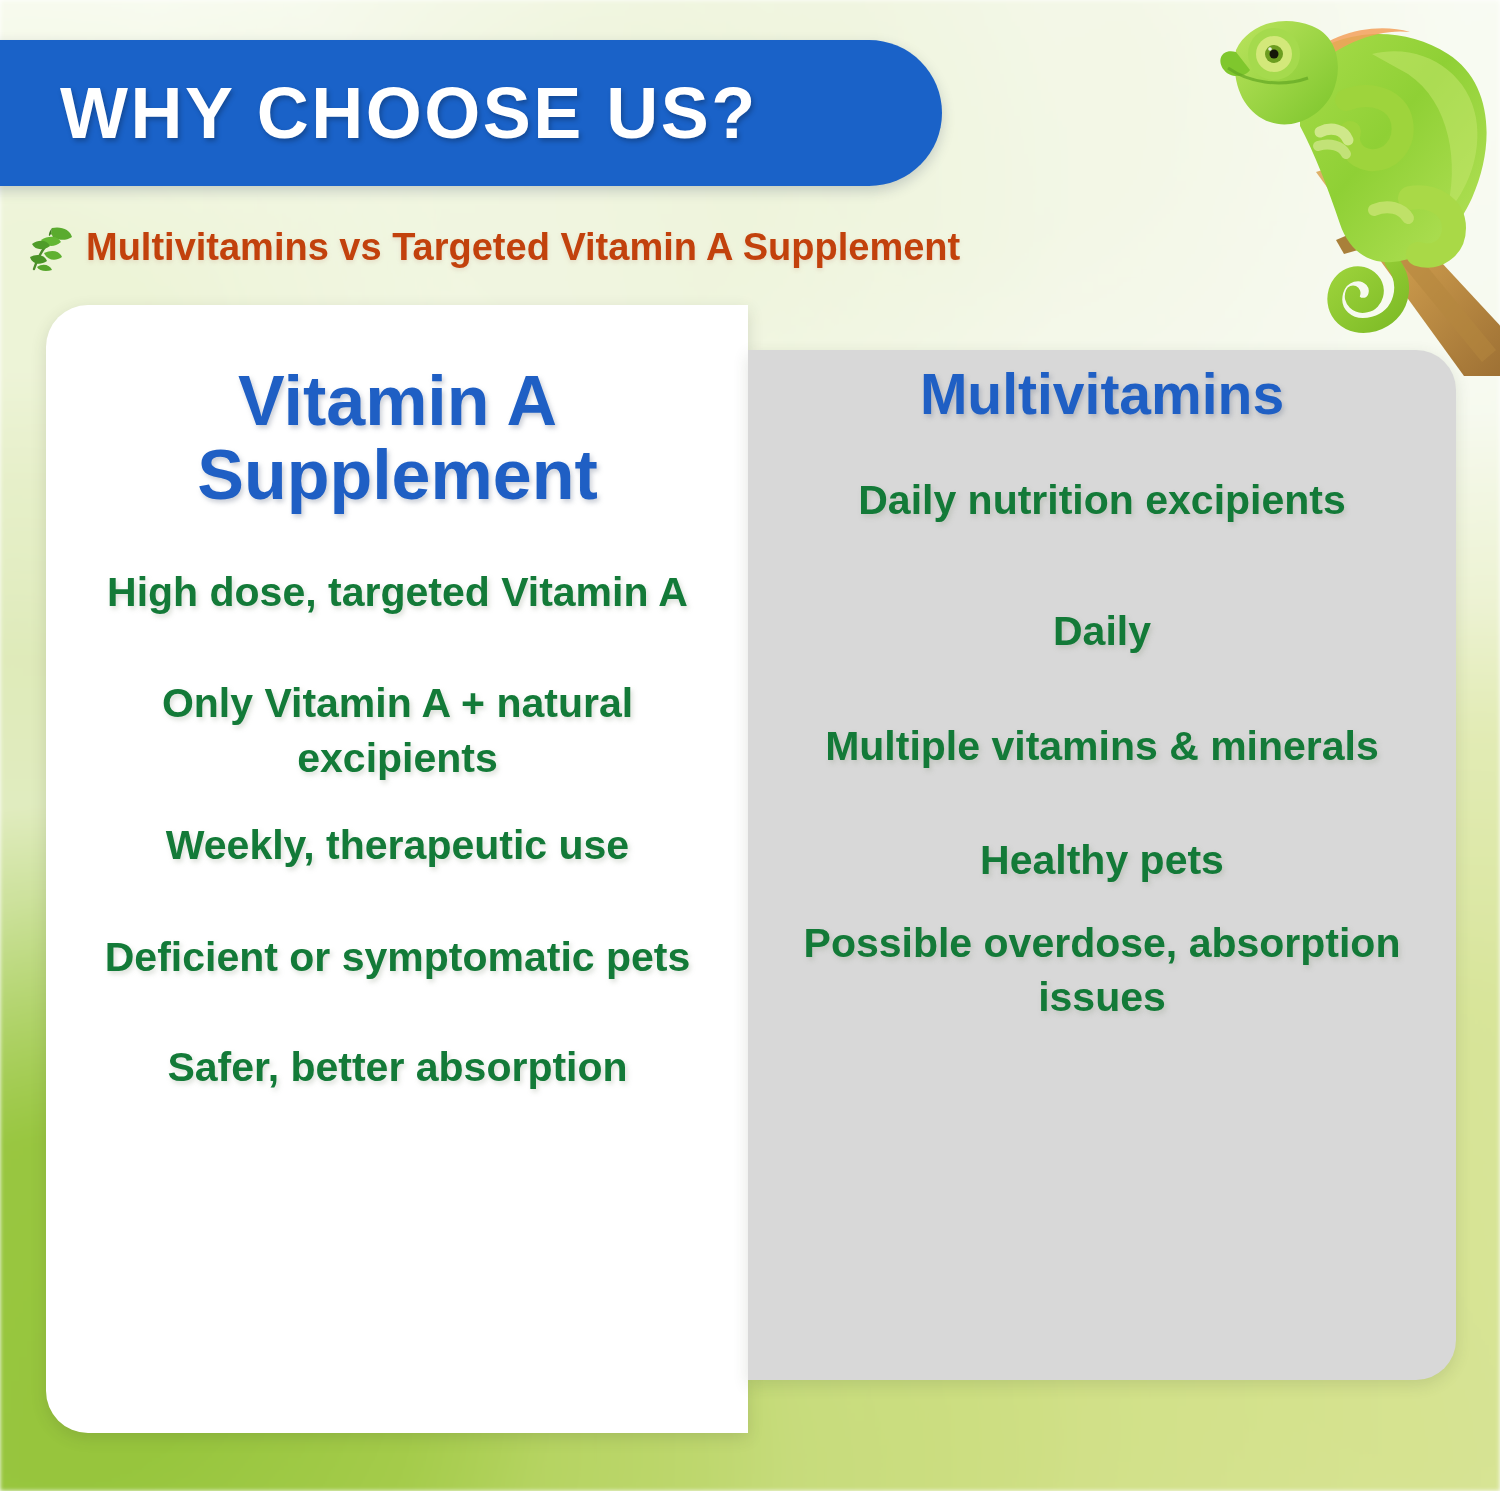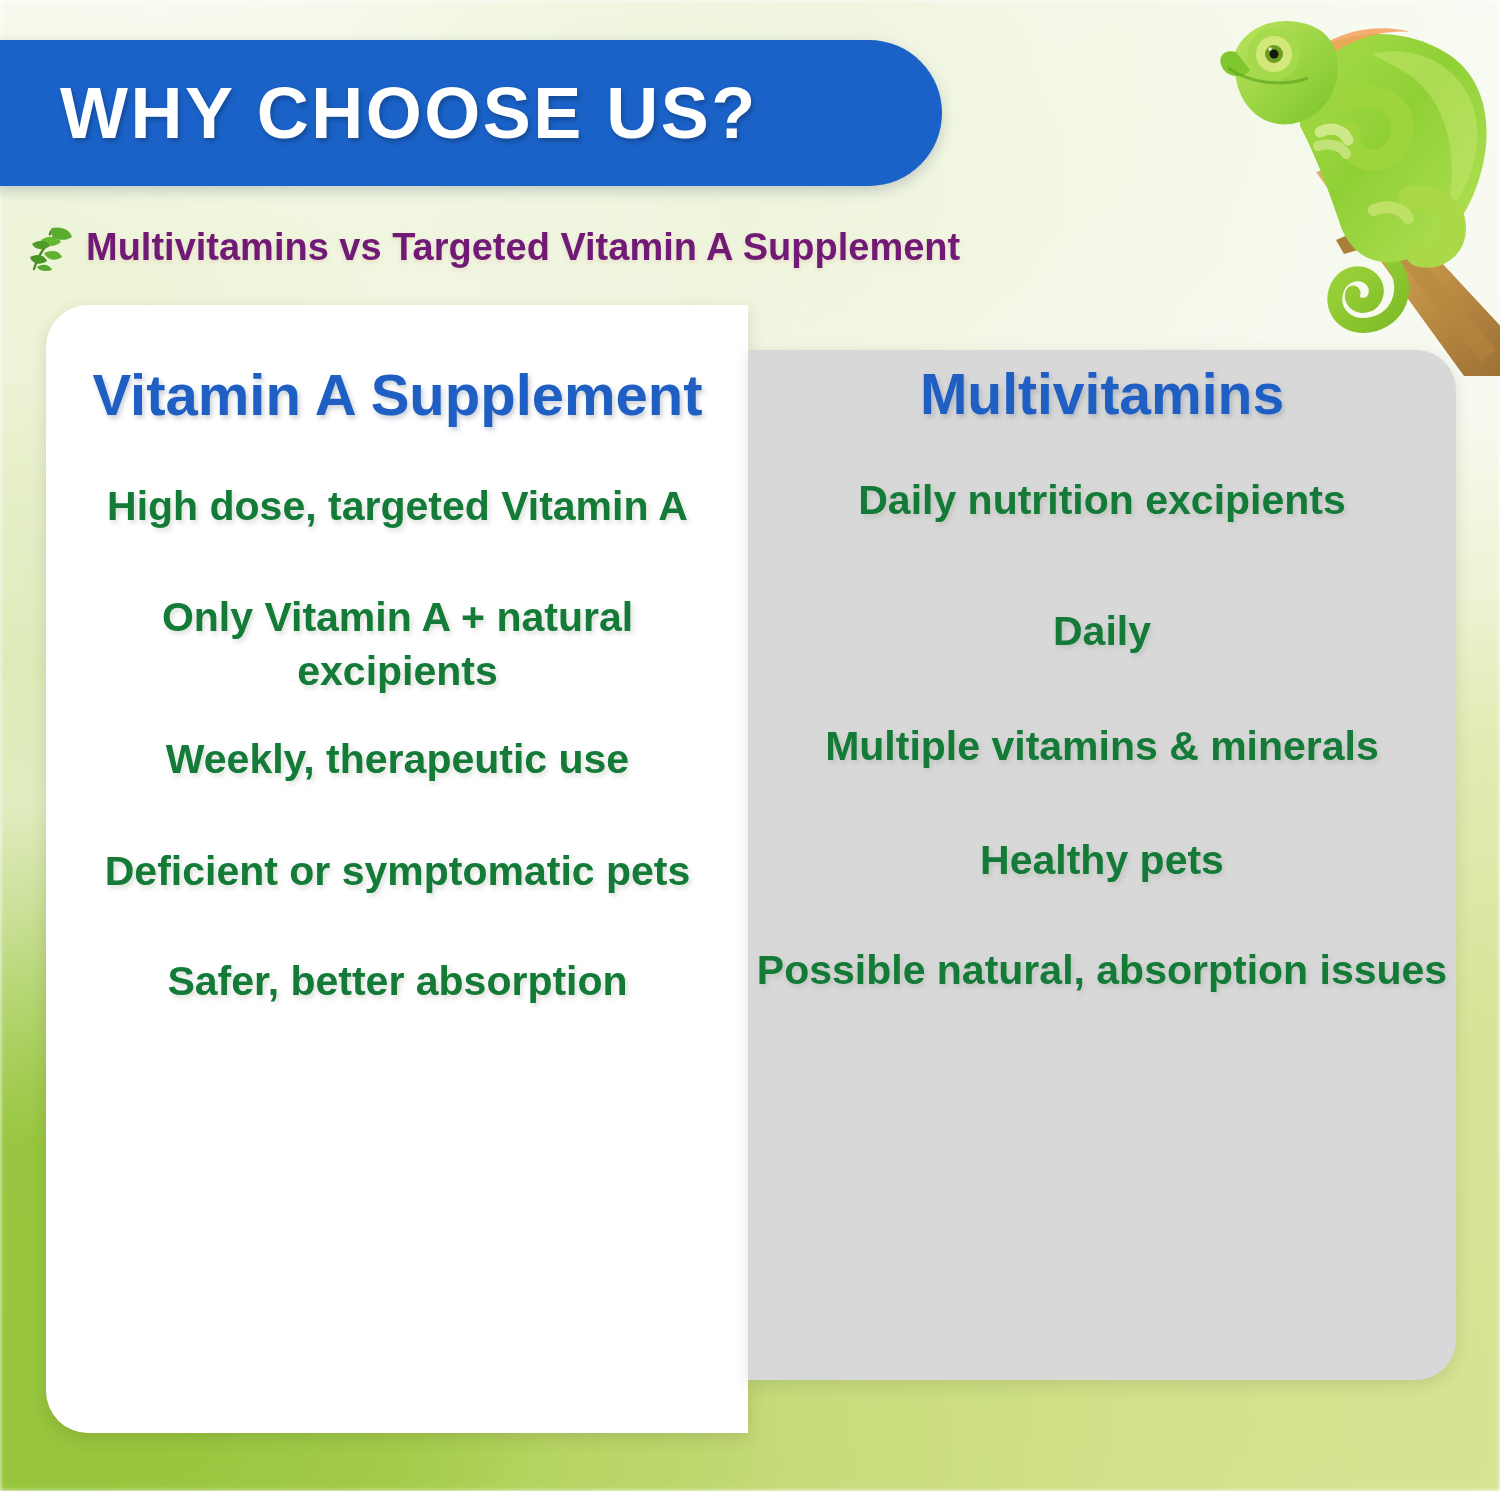--- a/index.html
+++ b/index.html
@@ -59,21 +59,21 @@
   }
 
   
   .subtitle-row {
     position:absolute;
     left:28px; top:222px;
     display:flex; align-items:center; gap:12px;
   }
   .leaf-icon { width:46px; height:50px; display:block; flex:none; }
   .subtitle-text {
-    color:#701a75;
+    color:#c2410c;
     font-size:38px;
     font-weight:bold;
     white-space:nowrap;
     text-shadow:0 2px 4px rgba(200,160,140,.30);
   }
 
   
   .chameleon-wrap {
     position:absolute;
     left:1196px; top:-6px;
@@ -108,21 +108,21 @@
   .col-left  { left:60px;  top:365px; width:675px; }
   .col-right { left:752px; top:365px; width:700px; }
 
   .col-heading {
     color:#1f5fc4;
     font-weight:bold;
     line-height:1.05;
     text-align:center;
     text-shadow:2px 3px 5px rgba(120,130,150,.40);
   }
-  .col-left  .col-heading { font-size:58px; }
+  .col-left  .col-heading { font-size:70px; }
   .col-right .col-heading { font-size:57px; }
 
   .rows {
     width:100%;
     display:flex; flex-direction:column;
     align-items:center;
   }
   .row-item {
     color:#137a38;
     font-size:41px;
@@ -241,17 +241,17 @@
     </div>
   </div>
 
   <div class="col col-right">
     <div class="col-heading">Multivitamins</div>
     <div class="rows">
       <div class="row-item" style="height:150px;">Daily nutrition excipients</div>
       <div class="row-item" style="height:113px;">Daily</div>
       <div class="row-item" style="height:117px;">Multiple vitamins &amp; minerals</div>
       <div class="row-item" style="height:110px;text-align:right;">Healthy pets</div>
-      <div class="row-item" style="height:110px;">Possible natural, absorption issues</div>
+      <div class="row-item" style="height:110px;">Possible overdose, absorption issues</div>
     </div>
   </div>
 
 </div>
 
 </body></html>

